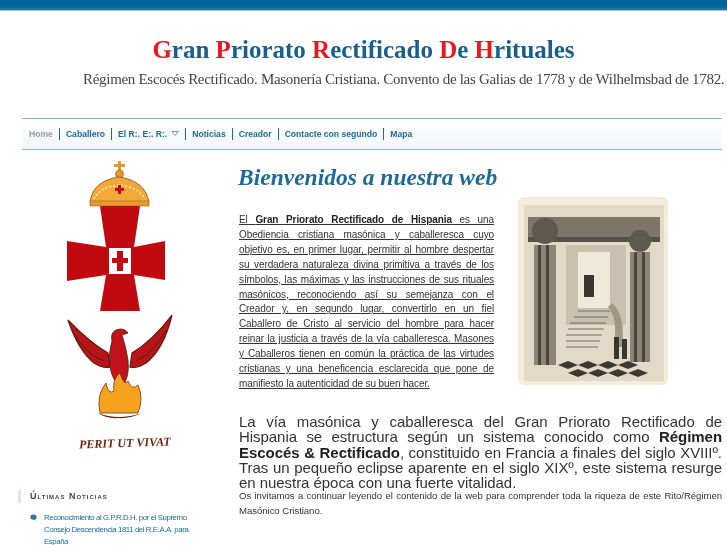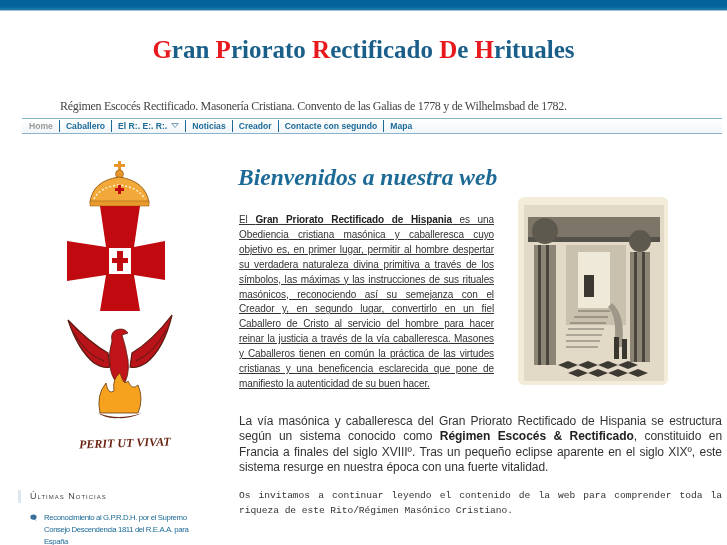--- a/index.html
+++ b/index.html
@@ -13,45 +13,44 @@
     }
 
     .site-title {
       position: absolute; left: 0; top: 36px; width: 727px; text-align: center;
       font-family: "Liberation Serif", serif; font-size: 25px; color: #1a5f8a;
       letter-spacing: 0px;
     }
     .site-title .cap { color: #e8181f; }
 
     .tagline {
-      position: absolute; left: 60px; top: 71px;
-      font-family: "Liberation Serif", serif; font-size: 12px; color: #444;
+      position: absolute; left: 83px; top: 71px;
+      font-family: "Liberation Serif", serif; font-size: 15px; color: #444;
       letter-spacing: -0.3px;
-      margin-top: 28px;
     }
 
     .nav {
-      position: absolute; left: 22px; top: 118px; width: 700px; height: 16px;
+      position: absolute; left: 22px; top: 118px; width: 700px; height: 32px;
       border-top: 1px solid #8ab4cd; border-bottom: 1px solid #8ab4cd;
       background: linear-gradient(#ffffff, #f1f6f9);
       display: flex; align-items: center;
       font-size: 8.6px; font-weight: bold;
     }
     .nav .item { color: #1d6a97; padding: 0 6px; line-height: 12px; border-left: 1px solid #1d6a97; cursor: pointer; white-space: nowrap; }
     .nav .item:first-child { border-left: none; padding-left: 7px; }
     .nav .item.active { color: #9a9a9a; font-weight: bold; }
     .nav .tri { display: inline-block; width: 0; height: 0; border-left: 4px solid transparent; border-right: 4px solid transparent; border-top: 5px solid #7a9fb6; margin-left: 4px; vertical-align: 1px; position: relative; }
     .nav .tri::after { content: ""; position: absolute; left: -2.5px; top: -4px; border-left: 2.5px solid transparent; border-right: 2.5px solid transparent; border-top: 3px solid #fff; }
 
     .emblem { position: absolute; left: 60px; top: 155px; width: 130px; height: 300px; }
 
     .sidebar-heading {
       position: absolute; left: 18px; top: 490px; height: 13px; padding-left: 9px;
       border-left: 3px solid #dde7ef;
-      font-size: 9px; font-weight: normal; color: #444; letter-spacing: 1px; line-height: 13px;
+      font-size: 9px; font-weight: bold; color: #444; letter-spacing: 1px; line-height: 13px;
       font-variant: small-caps;
       text-align: right;
     }
     .news-item { position: absolute; left: 30px; top: 512px; width: 170px; }
     .news-item .bullet { position: absolute; left: 0; top: 2px; width: 7px; height: 7px; }
     .news-item .link { position: absolute; left: 14px; top: 0; font-size: 7.8px; line-height: 12px; color: #1d6a97; letter-spacing: -0.4px; }
 
     .welcome {
       position: absolute; left: 238px; top: 164px;
       font-family: Liberation Serif, serif; font-style: italic; font-size: 23.5px; color: #1d6a97;
@@ -60,25 +59,25 @@
     .p1 {
       position: absolute; left: 239px; top: 213px; width: 255px;
       font-size: 10px; line-height: 14.9px; color: #333; text-align: justify; letter-spacing: -0.1px; text-decoration: underline;
     }
     .p1 b, .p2 b { color: #222; }
 
     .engraving { position: absolute; left: 518px; top: 197px; width: 150px; height: 188px; }
 
     .p2 {
       position: absolute; left: 239px; top: 414px; width: 483px;
-      font-size: 12px; line-height: 15.3px; color: #333; text-align: justify; letter-spacing: -0.05px;
+      font-size: 15px; line-height: 15.3px; color: #333; text-align: justify; letter-spacing: -0.05px;
     }
     .p3 {
       position: absolute; left: 239px; top: 488px; width: 483px;
-      font-size: 9.6px; line-height: 15.3px; color: #333; text-align: justify; letter-spacing: -0.05px; font-family: Liberation Mono, monospace;
+      font-size: 9.6px; line-height: 15.3px; color: #333; text-align: justify; letter-spacing: -0.05px;
     }
   </style>
 </head>
 <body>
 
 <div class="topbar"></div>
 
 <h1 class="site-title">
   <span><span class="cap">G</span><span>ran</span></span>
   <span><span class="cap">P</span><span>riorato</span></span>

